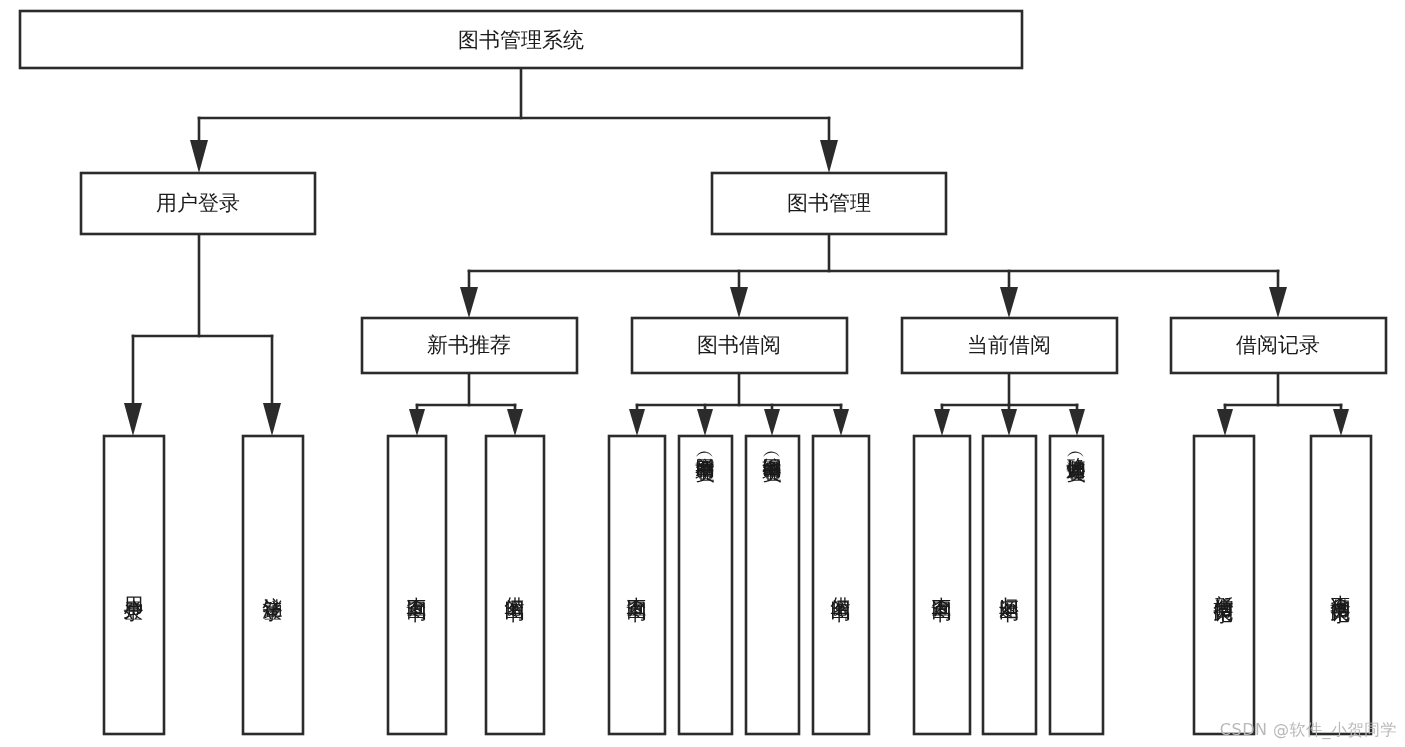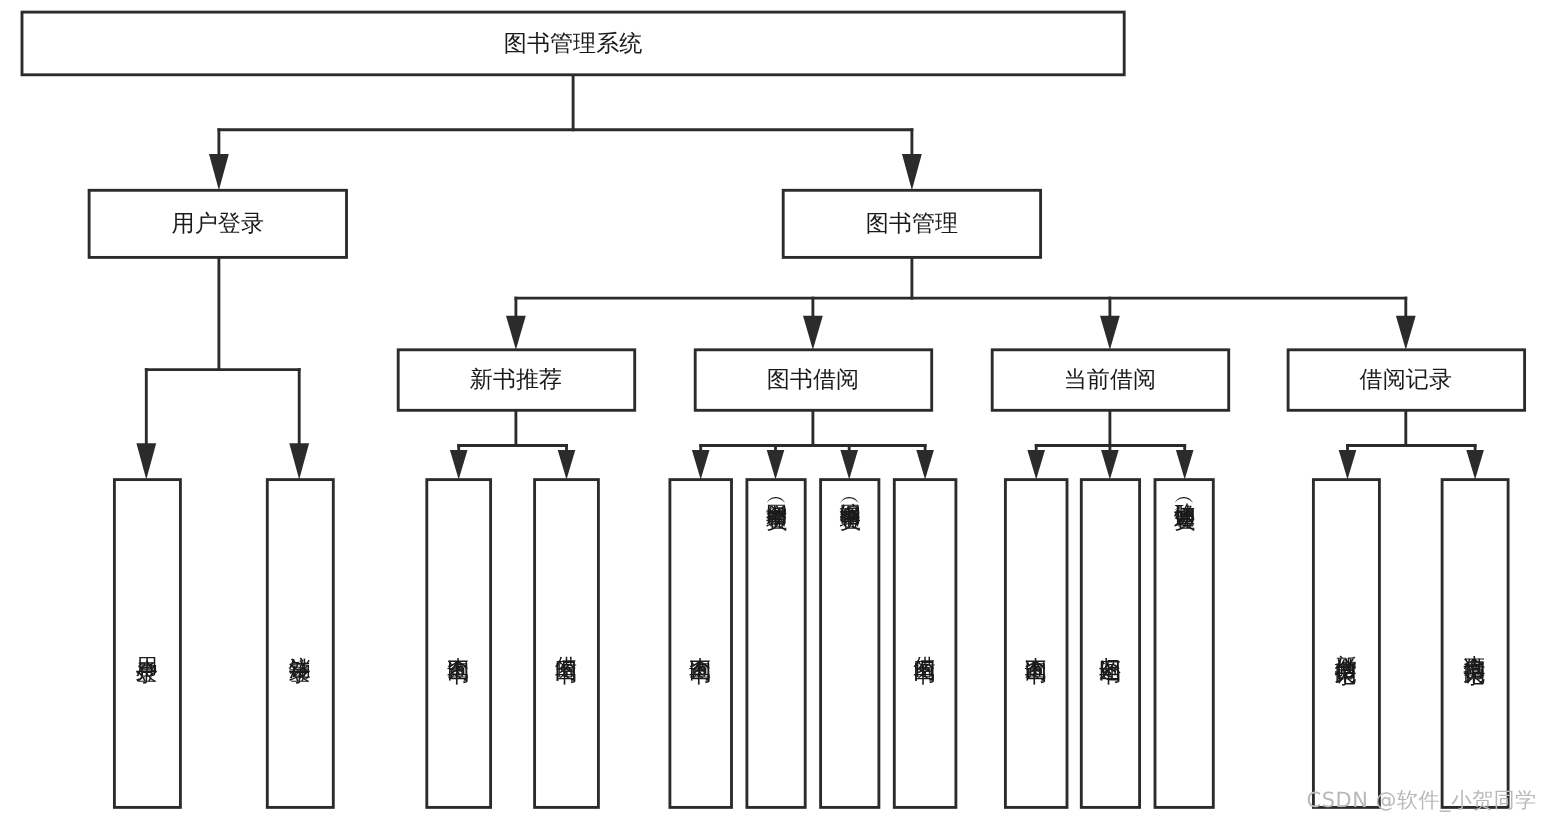--- a/index.html
+++ b/index.html
@@ -71,21 +71,21 @@
   }
   .label-v.tall {
     font-size: 19px;
     letter-spacing: 1px;
   }
   .watermark {
     position: absolute;
     right: 8px;
     bottom: 6px;
     font-family: "DejaVu Sans", "Liberation Sans", sans-serif;
-    font-size: 19px;
+    font-size: 16px;
     color: #b9b9b9;
     letter-spacing: 0.5px;
     white-space: nowrap;
     user-select: none;
   }
 </style>
 </head>
 <body>
 
 <div id="diagram-root">

